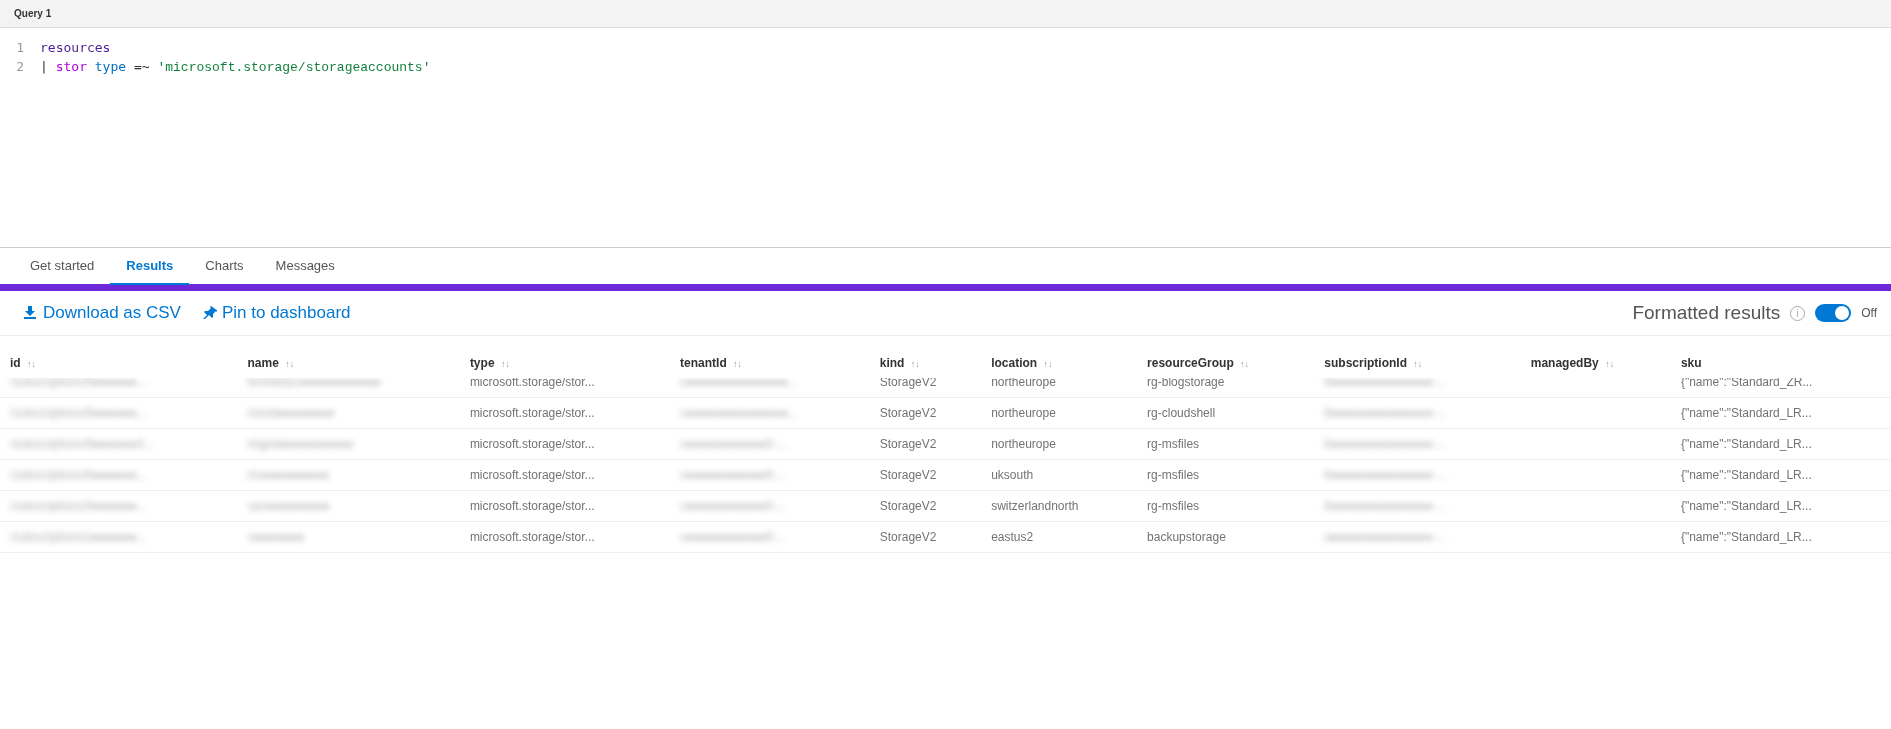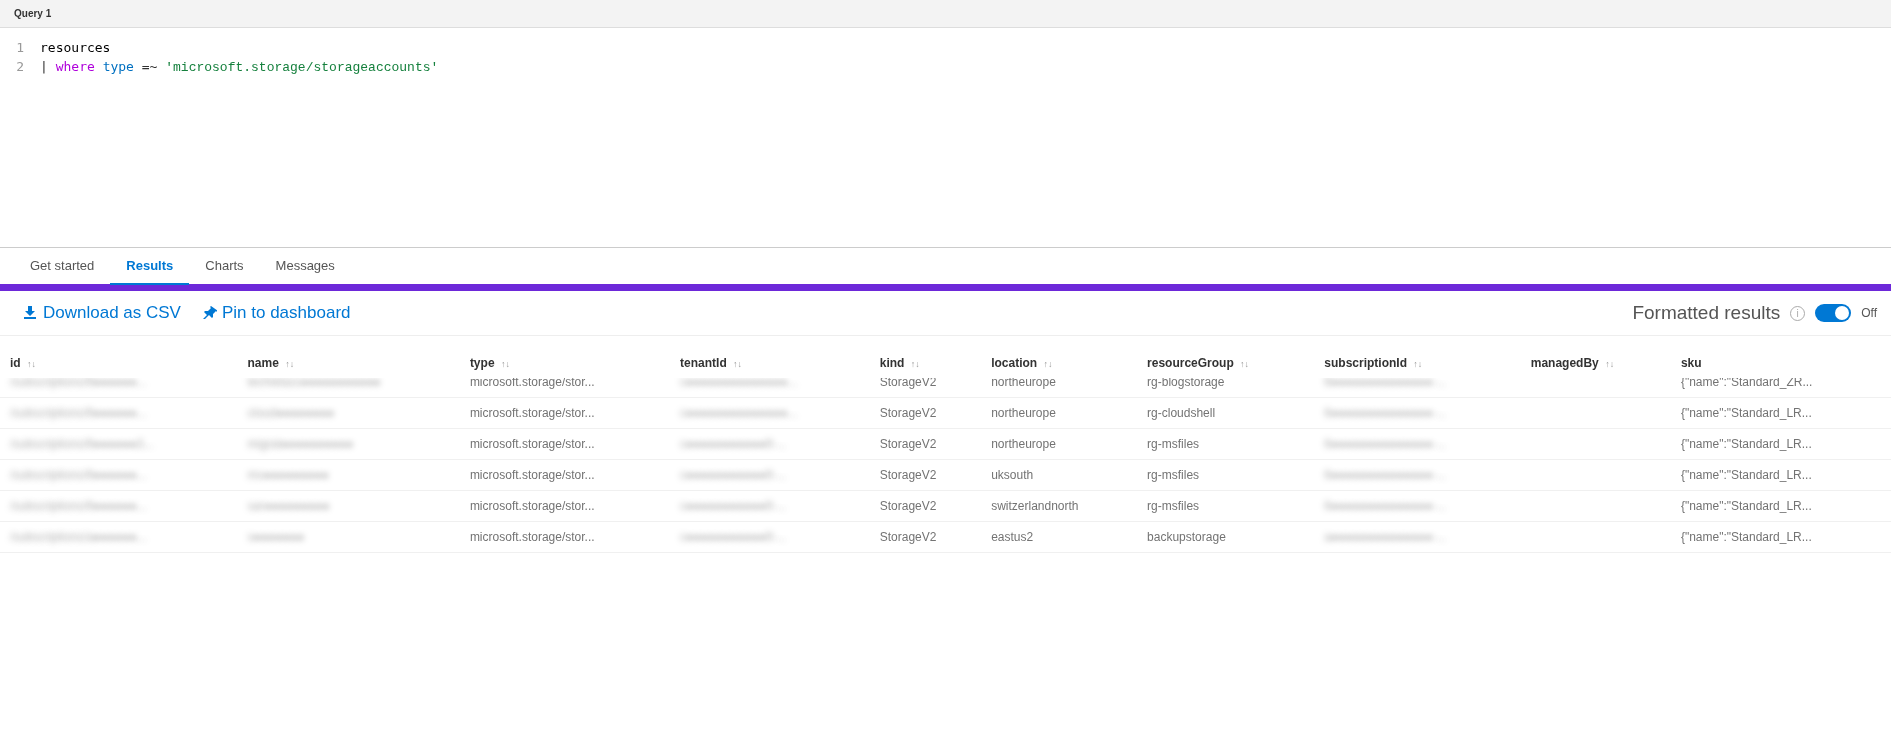--- a/index.html
+++ b/index.html
@@ -34,21 +34,21 @@
       width: 40px;
       text-align: right;
       padding-right: 16px;
       color: #999;
       user-select: none;
       flex-shrink: 0;
     }
     .code-text {
       flex: 1;
     }
-    .kw-resource { color: #000000; font-weight: normal; }
+    .kw-resource { color: #4c1d95; font-weight: normal; }
     .kw-pipe { color: #333; }
     .kw-where { color: #af00db; }
     .kw-type { color: #0070c1; }
     .kw-string { color: #15803d; font-family: Liberation Mono, monospace; }
 
     
     .results-panel {
       display: flex;
       flex-direction: column;
       height: calc(100vh - 240px);
@@ -198,21 +198,21 @@
 <div class="code-editor">
   <div class="code-line">
     <span class="line-number">1</span>
     <span class="code-text">
       <span class="kw-resource">resources</span>
     </span>
   </div>
   <div class="code-line">
     <span class="line-number">2</span>
     <span class="code-text">
-      <span class="kw-pipe">| </span><span class="kw-where">where</span><span> </span><span class="kw-type">type</span><span> =~ </span><span class="kw-string">'microsoft.storage/storageaccounts'</span>
+      <span class="kw-pipe">| </span><span class="kw-where">stor</span><span> </span><span class="kw-type">type</span><span> =~ </span><span class="kw-string">'microsoft.storage/storageaccounts'</span>
     </span>
   </div>
 </div>
 
 <div class="results-panel">
 
   <div class="tabs-bar">
     <div class="tab">Get started</div>
     <div class="tab active">Results</div>
     <div class="tab">Charts</div>

